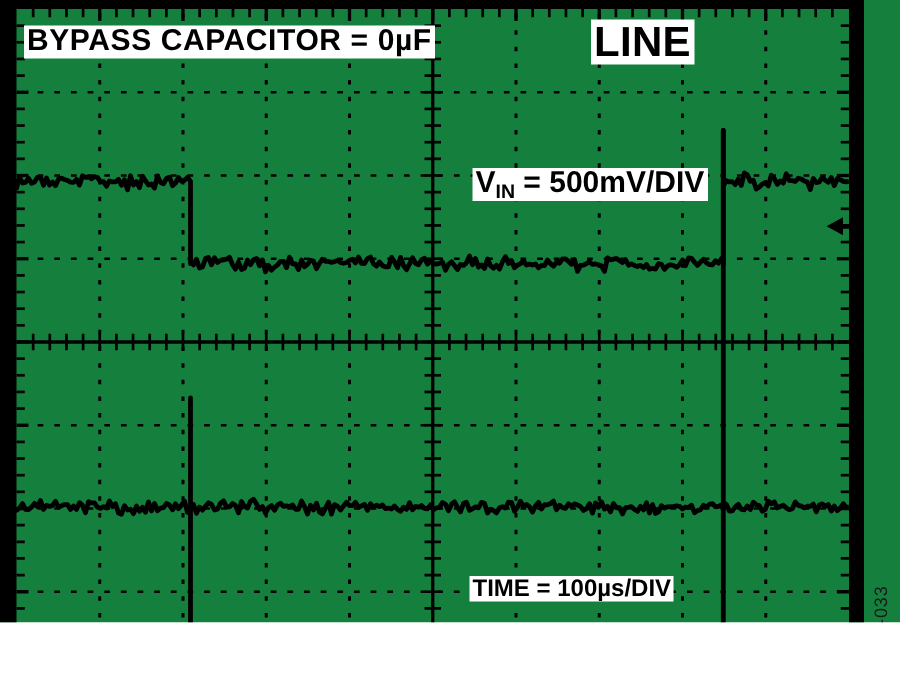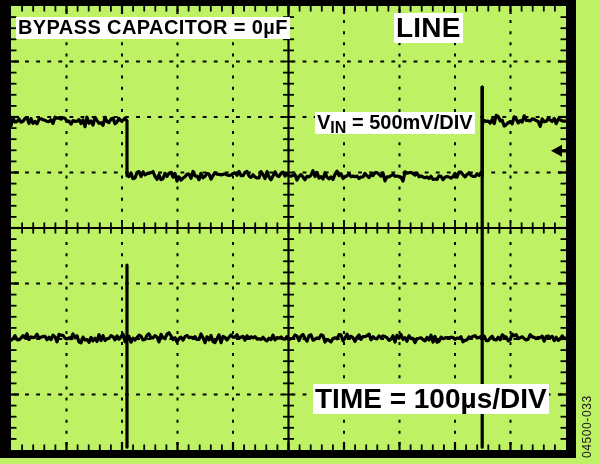--- a/index.html
+++ b/index.html
@@ -1,28 +1,28 @@
 <!DOCTYPE html>
 <html><head>
 <meta charset="utf-8">
 <style>
   html,body{margin:0;padding:0;background:#fff;}
-  .fig{position:relative;width:600px;height:464px;background:#bef264;overflow:hidden;
-       font-family:"Liberation Sans",sans-serif;}
+  .fig{position:relative;width:600px;height:415px;background:#15803d;overflow:hidden;
+       font-family:"Liberation Sans",sans-serif;text-align:center;}
   .scope{position:absolute;left:0;top:0;width:576px;height:458px;}
   #scope-svg{position:absolute;left:0;top:0;}
   .lbl{position:absolute;font-family:"Liberation Sans",sans-serif;font-weight:bold;
        color:#000;background:#fff;line-height:1.08;padding:0 2px;white-space:nowrap;z-index:3;}
   .title{left:16px;top:17px;font-size:20px;letter-spacing:0.4px;}
   .anno{left:392px;top:13px;font-size:28px;letter-spacing:0.2px;background:transparent;}
   .anno div{background:#fff;display:inline-block;padding:0 2px;}
   .vin{left:315px;top:112px;font-size:20px;}
   .vout{left:304px;top:270px;font-size:20px;}
-  .time{left:313px;top:384px;font-size:28px;}
-  .sub{font-size:16px;position:relative;top:4px;letter-spacing:0;}
+  .time{left:313px;top:384px;font-size:16px;}
+  .sub{font-size:13px;position:relative;top:4px;letter-spacing:0;}
   .fignum{position:absolute;left:580px;top:386px;height:72px;writing-mode:vertical-rl;
           transform:rotate(180deg);font-size:12px;color:#1a1a1a;letter-spacing:0.6px;
           font-family:"Liberation Sans",sans-serif;z-index:3;}
 </style>
 </head>
 <body>
 
 <div class="fig">
   <div class="scope">
     <svg id="scope-svg" width="576" height="458">

